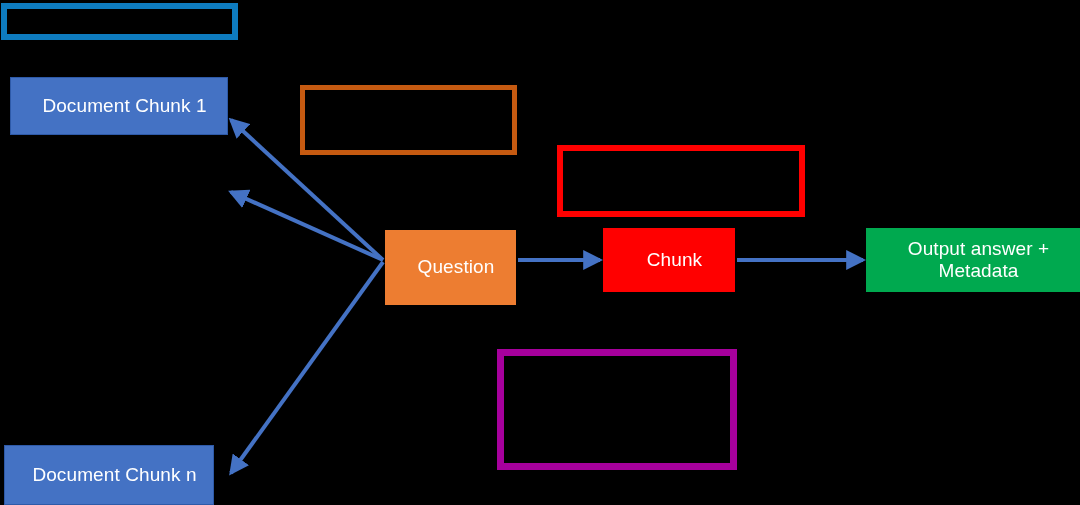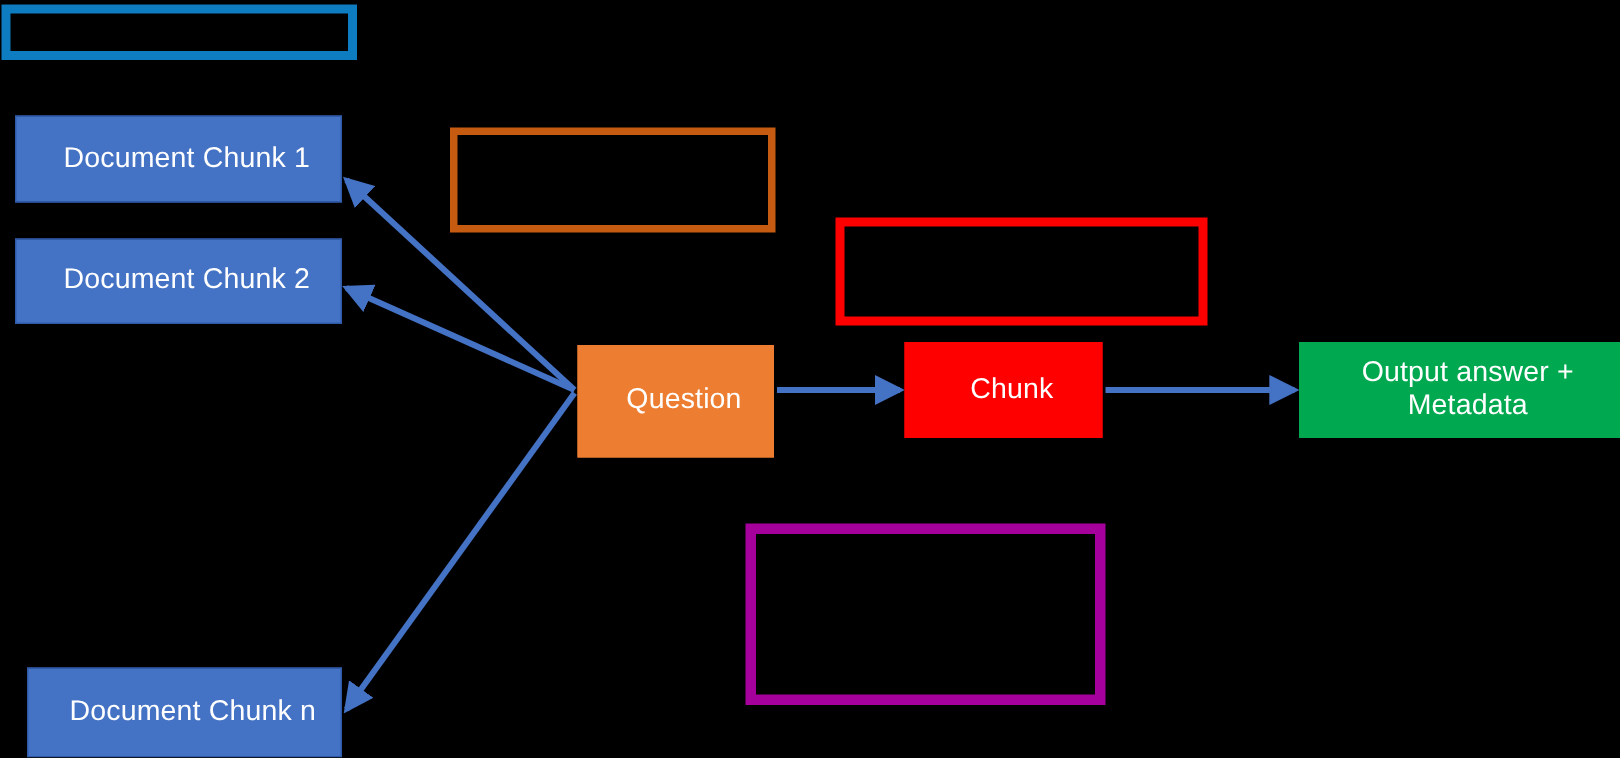--- a/index.html
+++ b/index.html
@@ -72,25 +72,22 @@
 
   <div class="outline-box" style="left: 1px; top: 3px; width: 237px; height: 37px; border: 6px solid rgb(14, 124, 192);"></div>
   <div class="outline-box" style="left: 300px; top: 85px; width: 217px; height: 70px; border: 5px solid rgb(197, 90, 17);"></div>
   <div class="outline-box" style="left: 557px; top: 145px; width: 248px; height: 72px; border: 6px solid rgb(255, 0, 0);"></div>
   <div class="outline-box" style="left: 497px; top: 349px; width: 240px; height: 121px; border: 7px solid rgb(166, 0, 156);"></div>
 
   <div class="node filled" style="left: 10px; top: 77px; width: 218px; height: 58px; background: rgb(68, 114, 196); border: 1px solid rgb(46, 90, 168);">
     <span class="chunk-label">Document Chunk 1</span>
   </div>
 
-  <div class="node filled" style="left: 10px; top: 159px; width: 218px; height: 57px; background: rgb(68, 114, 196); border: 1px solid rgb(46, 90, 168);">
-    <span class="chunk-label">Document Chunk 2</span>
-  </div>
 
-  <div class="node filled" style="left: 18px; top: 445px; width: 210px; height: 60px; background: rgb(68, 114, 196); border: 1px solid rgb(46, 90, 168);">
+  <div class="node filled" style="left: 4px; top: 445px; width: 210px; height: 60px; background: rgb(68, 114, 196); border: 1px solid rgb(46, 90, 168);">
     <span class="chunk-label">Document Chunk n</span>
   </div>
 
   <div class="node filled" style="left: 385px; top: 230px; width: 131px; height: 75px; background: rgb(237, 125, 49); border: 1px solid rgb(237, 125, 49);">
     <span class="chunk-label">Question</span>
   </div>
 
   <div class="node filled" style="left: 603px; top: 228px; width: 132px; height: 64px; background: rgb(255, 0, 0); border: 1px solid rgb(255, 0, 0);">
     <span class="chunk-label">Chunk</span>
   </div>

